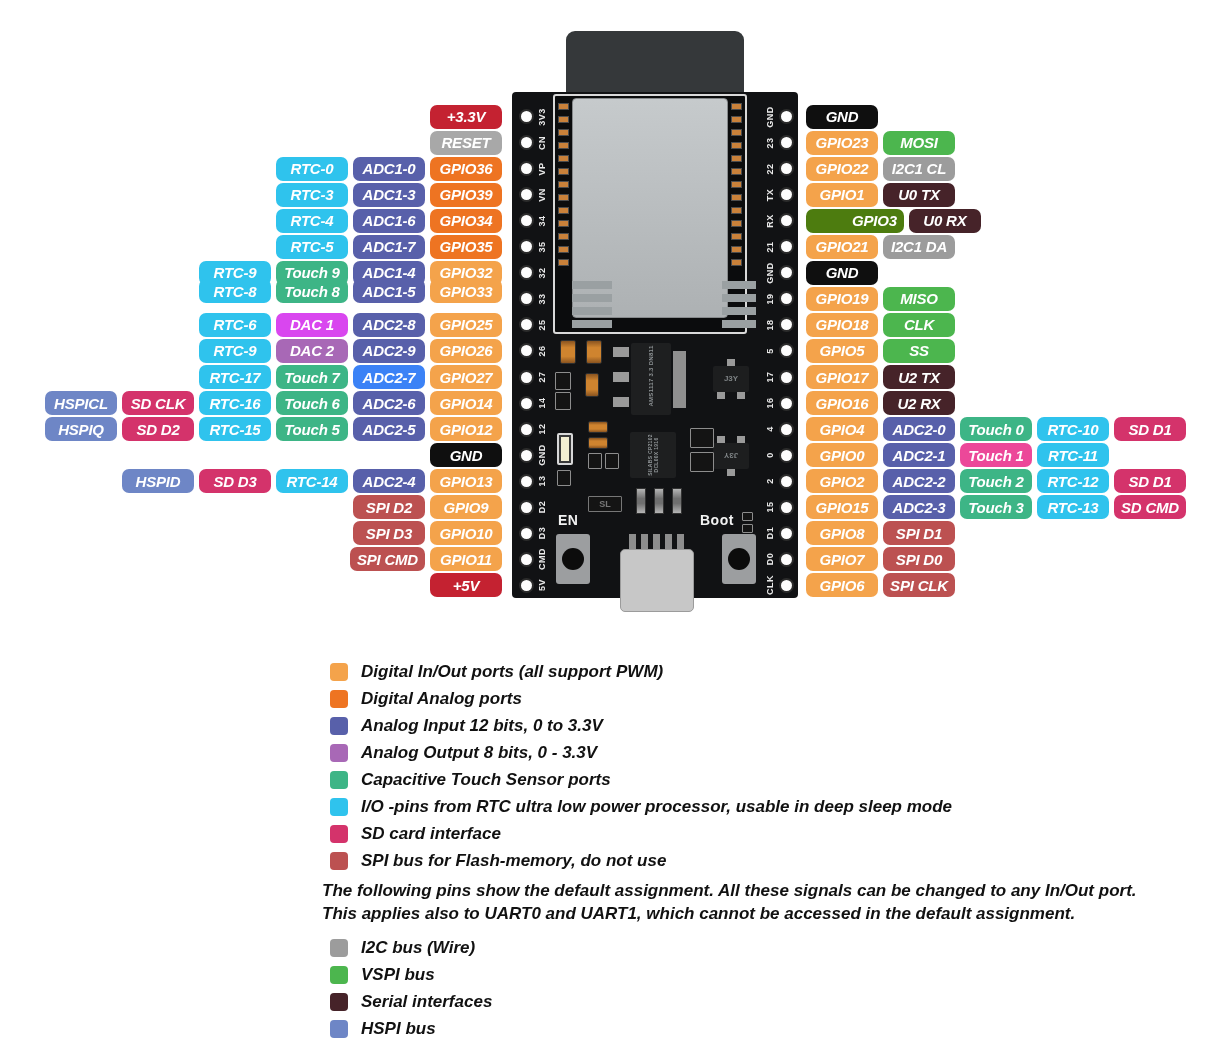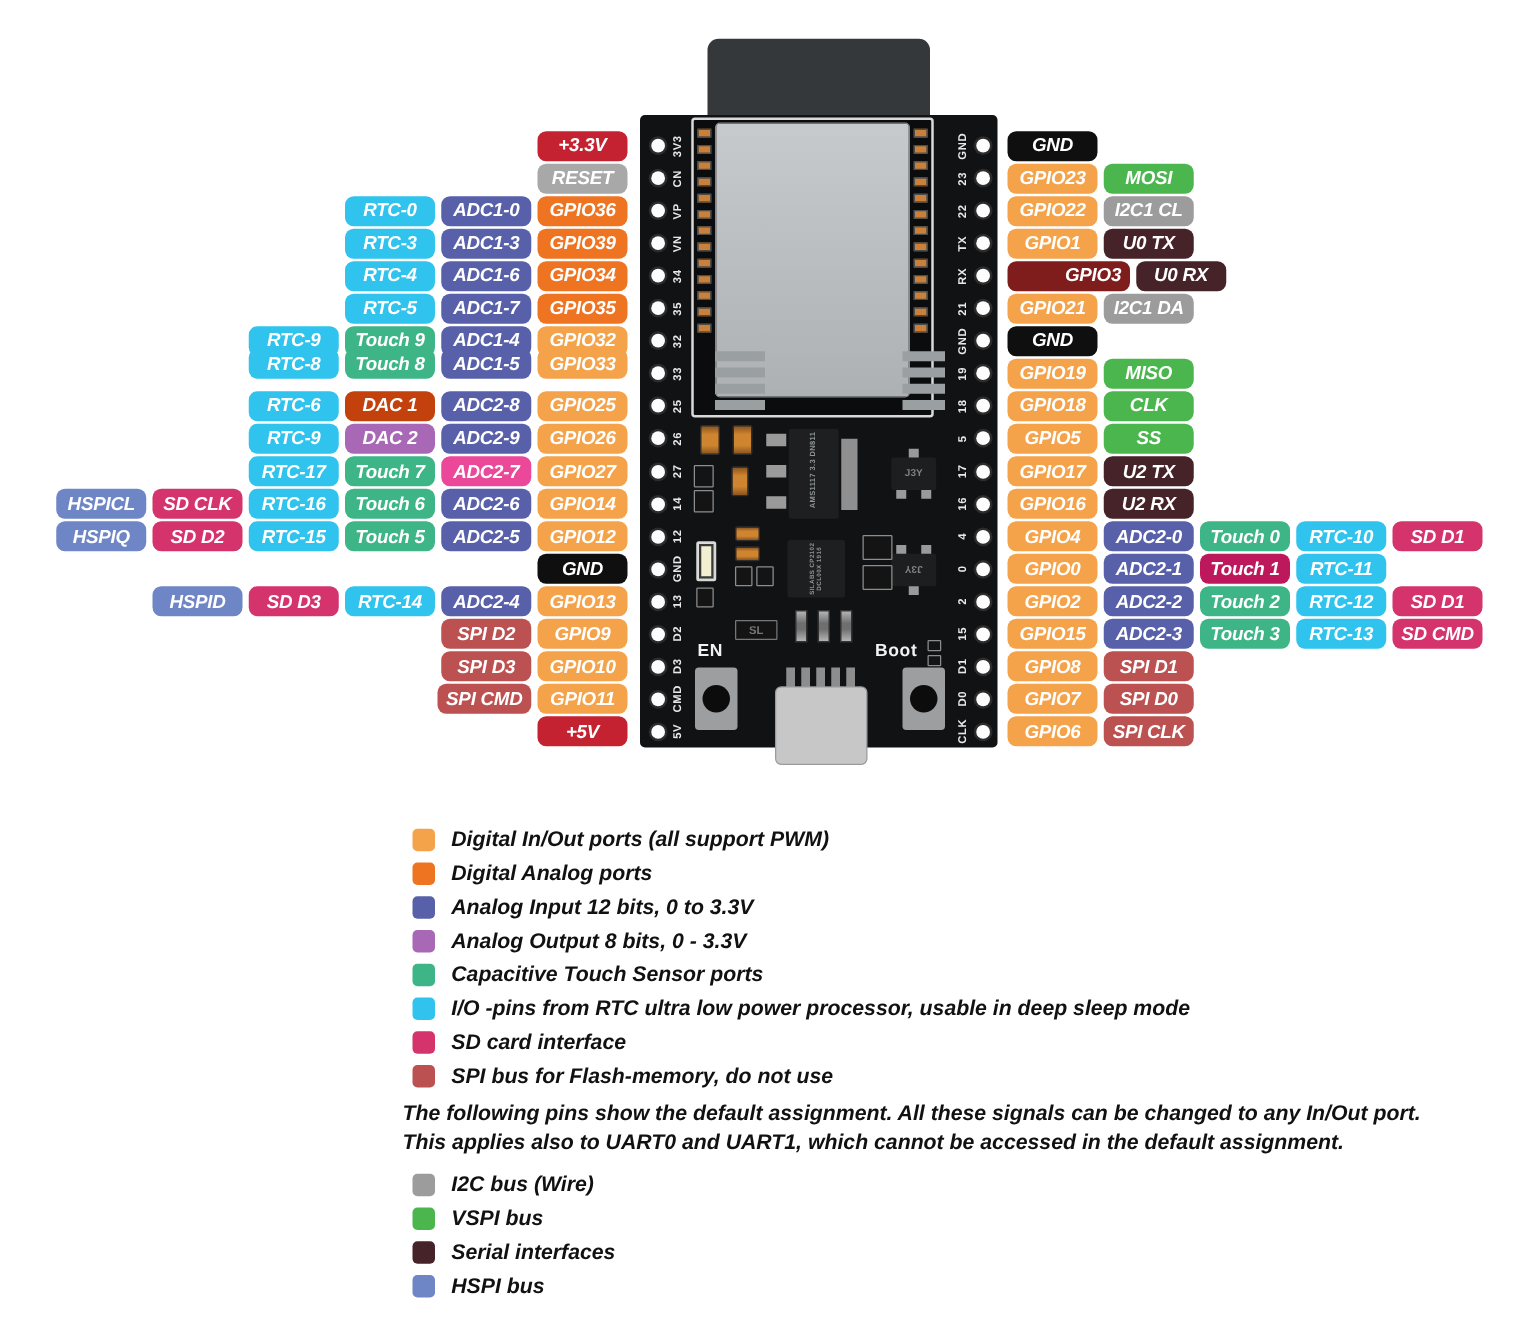--- a/index.html
+++ b/index.html
@@ -271,34 +271,34 @@
         <div class="badge" style="background: rgb(244, 163, 75);">GPIO32</div>
       </div>
       <div class="pin-row left" style="top: 279px;">
         <div class="badge" style="background: rgb(47, 195, 237);">RTC-8</div>
         <div class="badge" style="background: rgb(61, 181, 134);">Touch 8</div>
         <div class="badge" style="background: rgb(88, 96, 170);">ADC1-5</div>
         <div class="badge" style="background: rgb(244, 163, 75);">GPIO33</div>
       </div>
       <div class="pin-row left" style="top: 312.9px;">
         <div class="badge" style="background: rgb(47, 195, 237);">RTC-6</div>
-        <div class="badge" style="background: #c2410c;">DAC 1</div>
+        <div class="badge" style="background: #d946ef;">DAC 1</div>
         <div class="badge" style="background: rgb(88, 96, 170);">ADC2-8</div>
         <div class="badge" style="background: rgb(244, 163, 75);">GPIO25</div>
       </div>
       <div class="pin-row left" style="top: 338.95px;">
         <div class="badge" style="background: rgb(47, 195, 237);">RTC-9</div>
         <div class="badge" style="background: rgb(168, 104, 182);">DAC 2</div>
         <div class="badge" style="background: rgb(88, 96, 170);">ADC2-9</div>
         <div class="badge" style="background: rgb(244, 163, 75);">GPIO26</div>
       </div>
       <div class="pin-row left" style="top: 365px;">
         <div class="badge" style="background: rgb(47, 195, 237);">RTC-17</div>
         <div class="badge" style="background: rgb(61, 181, 134);">Touch 7</div>
-        <div class="badge" style="background: #ec4899;">ADC2-7</div>
+        <div class="badge" style="background: #3b82f6;">ADC2-7</div>
         <div class="badge" style="background: rgb(244, 163, 75);">GPIO27</div>
       </div>
       <div class="pin-row left" style="top: 391.05px;">
         <div class="badge" style="background: rgb(110, 134, 198);">HSPICL</div>
         <div class="badge" style="background: rgb(212, 51, 107);">SD CLK</div>
         <div class="badge" style="background: rgb(47, 195, 237);">RTC-16</div>
         <div class="badge" style="background: rgb(61, 181, 134);">Touch 6</div>
         <div class="badge" style="background: rgb(88, 96, 170);">ADC2-6</div>
         <div class="badge" style="background: rgb(244, 163, 75);">GPIO14</div>
       </div>
@@ -346,21 +346,21 @@
       </div>
       <div class="pin-row right" style="top: 156.6px;">
         <div class="badge" style="background: rgb(244, 163, 75);">GPIO22</div>
         <div class="badge" style="background: rgb(156, 156, 156);">I2C1 CL</div>
       </div>
       <div class="pin-row right" style="top: 182.65px;">
         <div class="badge" style="background: rgb(244, 163, 75);">GPIO1</div>
         <div class="badge" style="background: rgb(70, 35, 41);">U0 TX</div>
       </div>
       <div class="pin-row right" style="top: 208.7px;">
-        <div class="badge" style="background: #7f1d1d; padding-left: 46px;">GPIO3</div>
+        <div class="badge" style="background: #4d7c0f; padding-left: 46px;">GPIO3</div>
         <div class="badge" style="background: rgb(70, 35, 41);">U0 RX</div>
       </div>
       <div class="pin-row right" style="top: 234.75px;">
         <div class="badge" style="background: rgb(244, 163, 75);">GPIO21</div>
         <div class="badge" style="background: rgb(156, 156, 156);">I2C1 DA</div>
       </div>
       <div class="pin-row right" style="top: 260.8px;">
         <div class="badge" style="background: rgb(15, 15, 15);">GND</div>
       </div>
       <div class="pin-row right" style="top: 286.85px;">
@@ -386,21 +386,21 @@
       <div class="pin-row right" style="top: 417.1px;">
         <div class="badge" style="background: rgb(244, 163, 75);">GPIO4</div>
         <div class="badge" style="background: rgb(88, 96, 170);">ADC2-0</div>
         <div class="badge" style="background: rgb(61, 181, 134);">Touch 0</div>
         <div class="badge" style="background: rgb(47, 195, 237);">RTC-10</div>
         <div class="badge" style="background: rgb(212, 51, 107);">SD D1</div>
       </div>
       <div class="pin-row right" style="top: 443.15px;">
         <div class="badge" style="background: rgb(244, 163, 75);">GPIO0</div>
         <div class="badge" style="background: rgb(88, 96, 170);">ADC2-1</div>
-        <div class="badge" style="background: #be185d;">Touch 1</div>
+        <div class="badge" style="background: #ec4899;">Touch 1</div>
         <div class="badge" style="background: rgb(47, 195, 237);">RTC-11</div>
       </div>
       <div class="pin-row right" style="top: 469.2px;">
         <div class="badge" style="background: rgb(244, 163, 75);">GPIO2</div>
         <div class="badge" style="background: rgb(88, 96, 170);">ADC2-2</div>
         <div class="badge" style="background: rgb(61, 181, 134);">Touch 2</div>
         <div class="badge" style="background: rgb(47, 195, 237);">RTC-12</div>
         <div class="badge" style="background: rgb(212, 51, 107);">SD D1</div>
       </div>
       <div class="pin-row right" style="top: 495.25px;">

